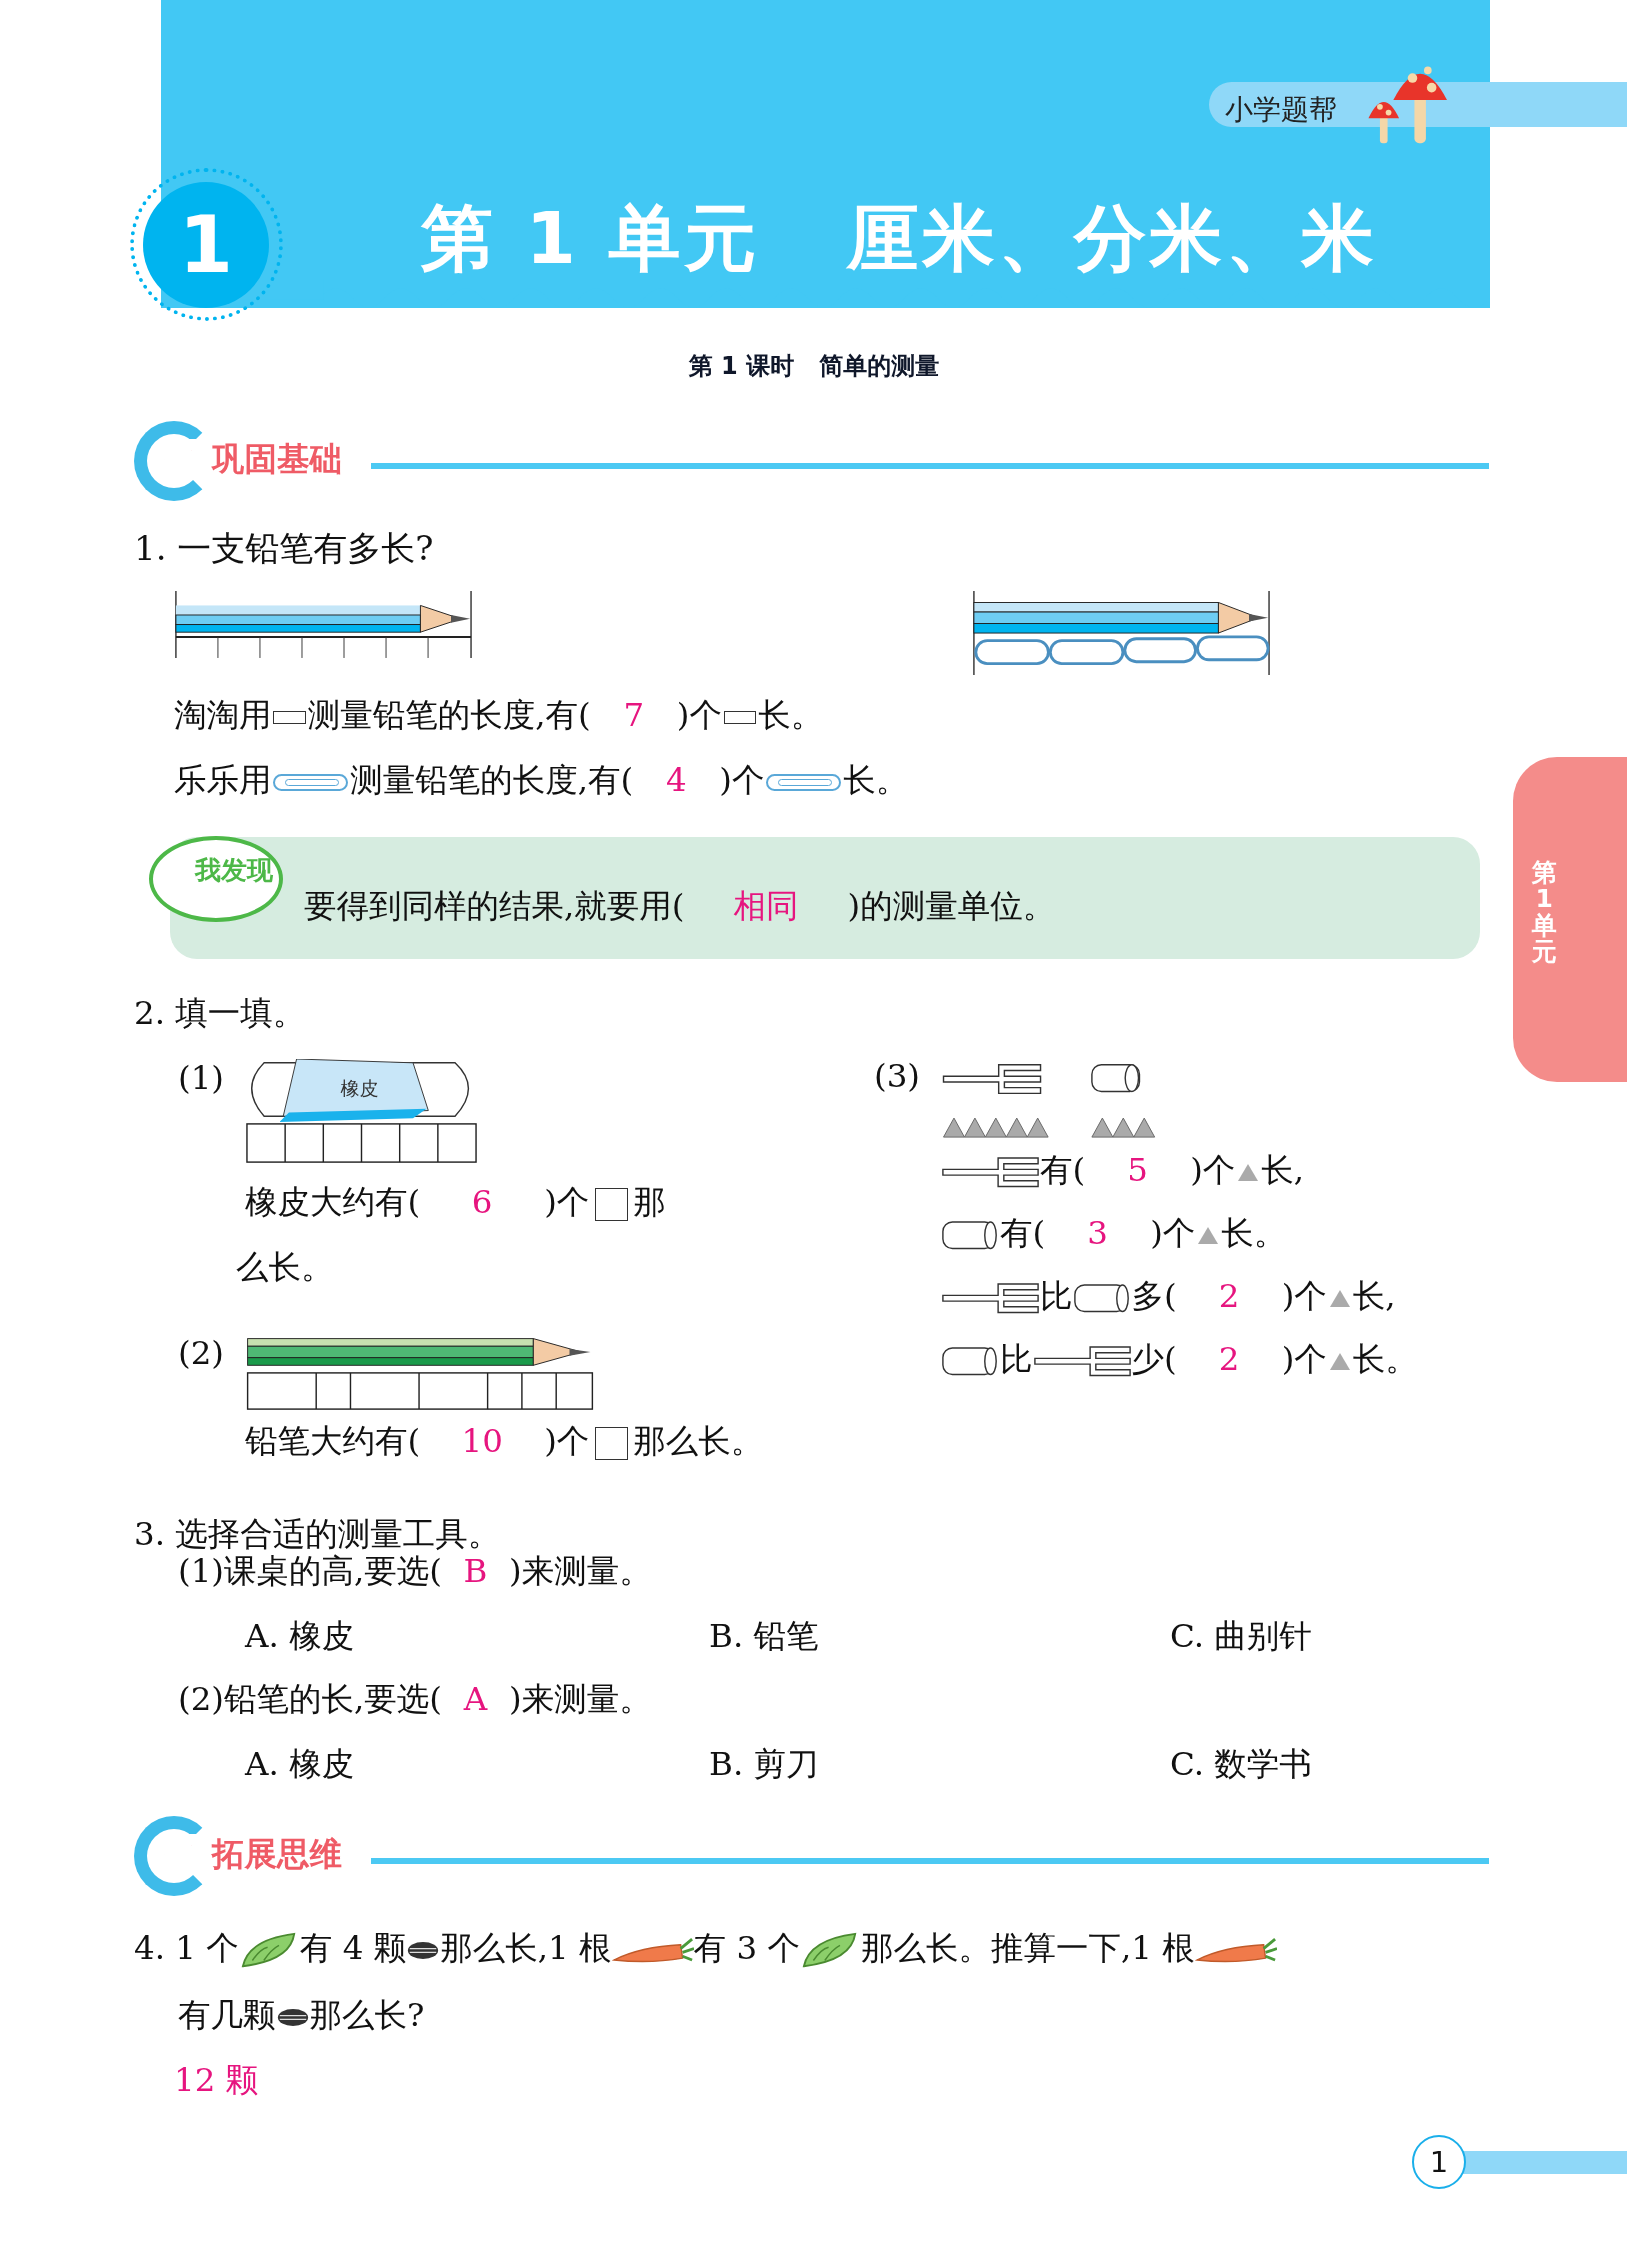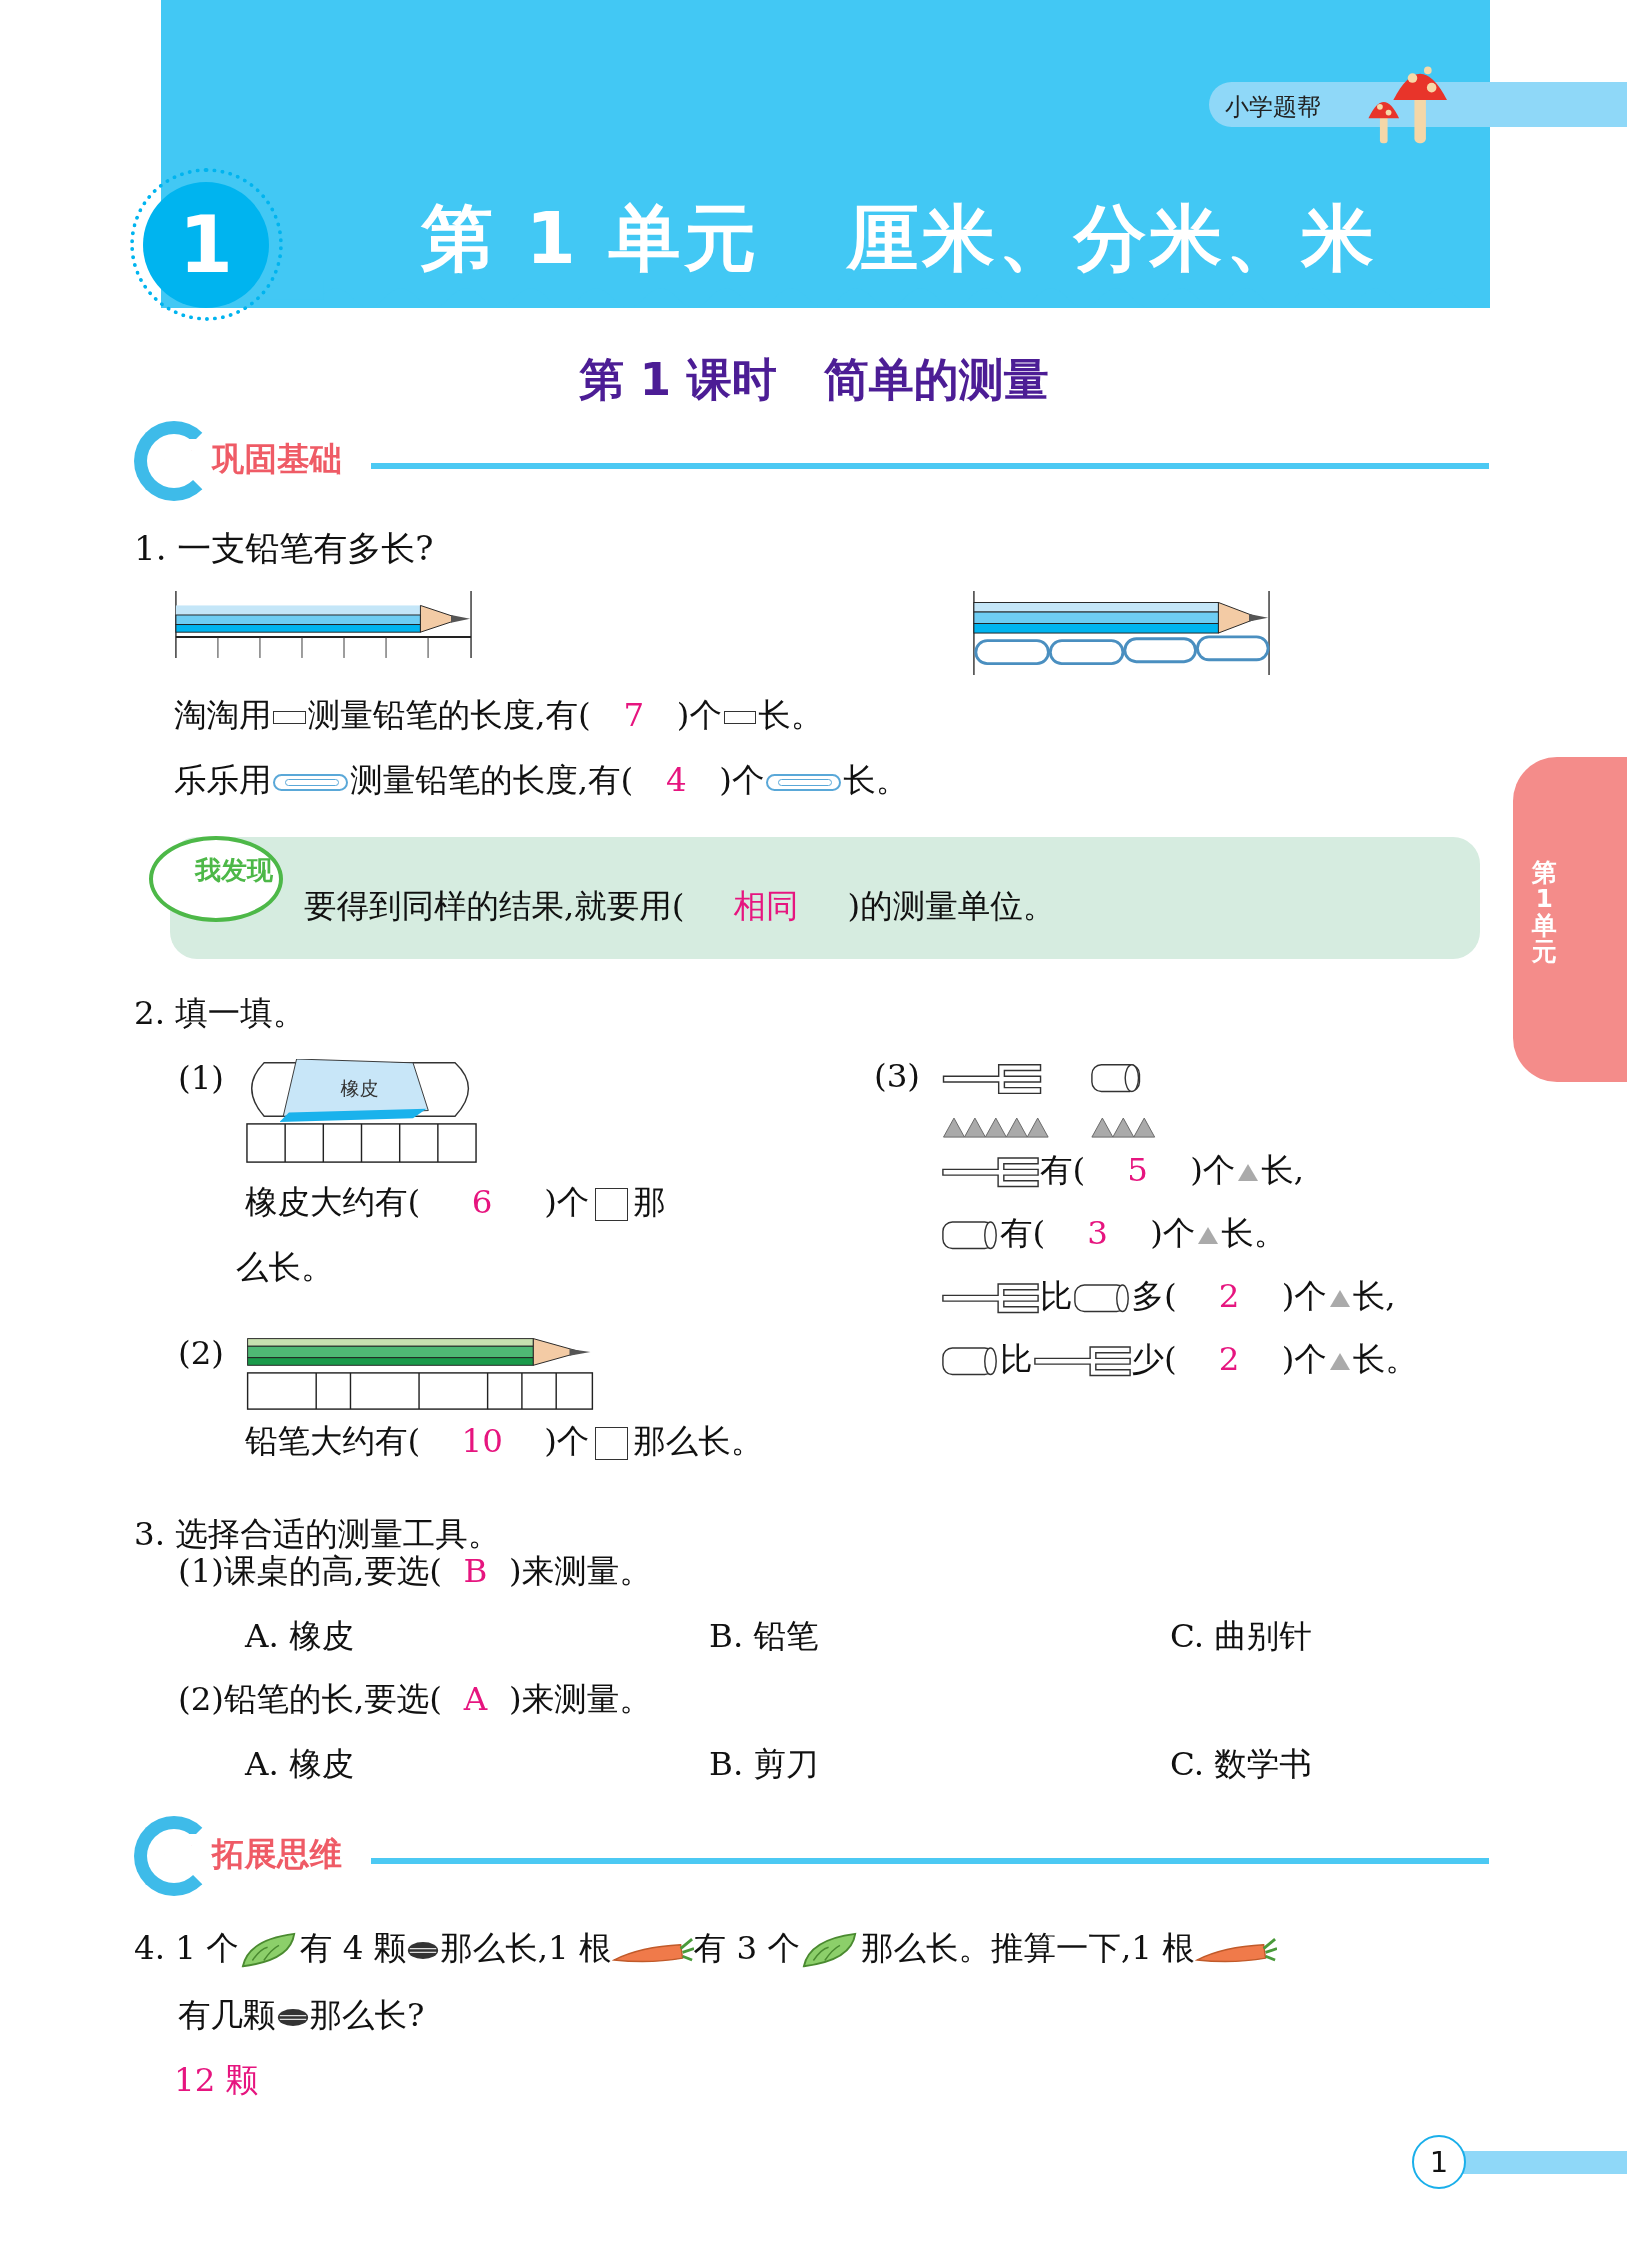--- a/index.html
+++ b/index.html
@@ -2,27 +2,27 @@
 <html><head>
 <meta charset="utf-8">
 <style>
   * { box-sizing: border-box; margin: 0; padding: 0; }
   html, body { width: 1628px; height: 2260px; background: #ffffff; overflow: hidden; }
   body { position: relative; font-family: "DejaVu Serif", "Liberation Serif", serif; color: #111; }
 
   .banner { position: absolute; left: 161px; top: 0; width: 1329px; height: 308px; background: #42c8f4; }
   .wave { position: absolute; left: 161px; top: 279px; width: 1329px; height: 38px; }
   .badge-pill { position: absolute; left: 1209px; top: 82px; width: 419px; height: 45px; background: #8fd8f8; border-radius: 23px 0 0 23px; }
-  .badge-text { position: absolute; left: 1225px; top: 91px; font-family: "DejaVu Sans", sans-serif; font-size: 24px; color: #222; }
+  .badge-text { position: absolute; left: 1225px; top: 91px; font-family: "DejaVu Sans", sans-serif; font-size: 28px; color: #222; }
   .mushrooms { position: absolute; left: 1355px; top: 57px; }
   .unit-circle { position: absolute; left: 143px; top: 182px; width: 126px; height: 126px; border-radius: 50%; background: #00b4ef; display:flex; align-items:center; justify-content:center; color:#fff; font-family:"DejaVu Sans", sans-serif; font-weight:bold; font-size: 78px; }
   .unit-dots { position: absolute; left: 130px; top: 168px; width: 153px; height: 153px; border-radius: 50%; border: 4.8px dotted #00b4ef; }
   .unit-title { position: absolute; left: 421px; top: 191px; color: #fff; font-family: "DejaVu Sans", sans-serif; font-weight: bold; font-size: 72px; letter-spacing: 3.8px; white-space: pre; }
 
-  .lesson-title { position: absolute; left: 0; width: 1628px; top: 350px; text-align: center; font-family: "DejaVu Sans", sans-serif; font-weight: bold; font-size: 45px; color: #4c1d95; white-space: pre; }
+  .lesson-title { position: absolute; left: 0; width: 1628px; top: 350px; text-align: center; font-family: "DejaVu Sans", sans-serif; font-weight: bold; font-size: 24px; color: #0f172a; white-space: pre; }
 
   .sec-head { position: absolute; left: 134px; height: 96px; width: 1357px; }
   .sec-head .c-shape { position: absolute; left: 0; top: 0; width: 80px; height: 80px; border-radius: 50%; border: 13.4px solid #3ebbe9; border-right-color: transparent; }
   .sec-head .bang { position: absolute; left: 27px; top: 9.6px; font-family: "DejaVu Sans", sans-serif; font-weight: bold; font-size: 42px; color: #ef5b66; -webkit-text-stroke: 1.9px #fff; }
   .sec-head .label { position: absolute; left: 78px; top: 17px; font-family: "DejaVu Sans", sans-serif; font-weight: bold; font-size: 32.5px; color: #ef5b66; }
   .sec-head .line { position: absolute; left: 237px; top: 42px; width: 1118px; height: 5.7px; background: #4cc9f3; }
 
   .q { position: absolute; font-size: 32.5px; white-space: pre; line-height: 1.2; }
   .ans { color: #e6157f; }
   .box-ico { display:inline-block; width: 32.5px; height: 13.4px; border: 1.9px solid #333; vertical-align: middle; margin: 0 1.9px; }

